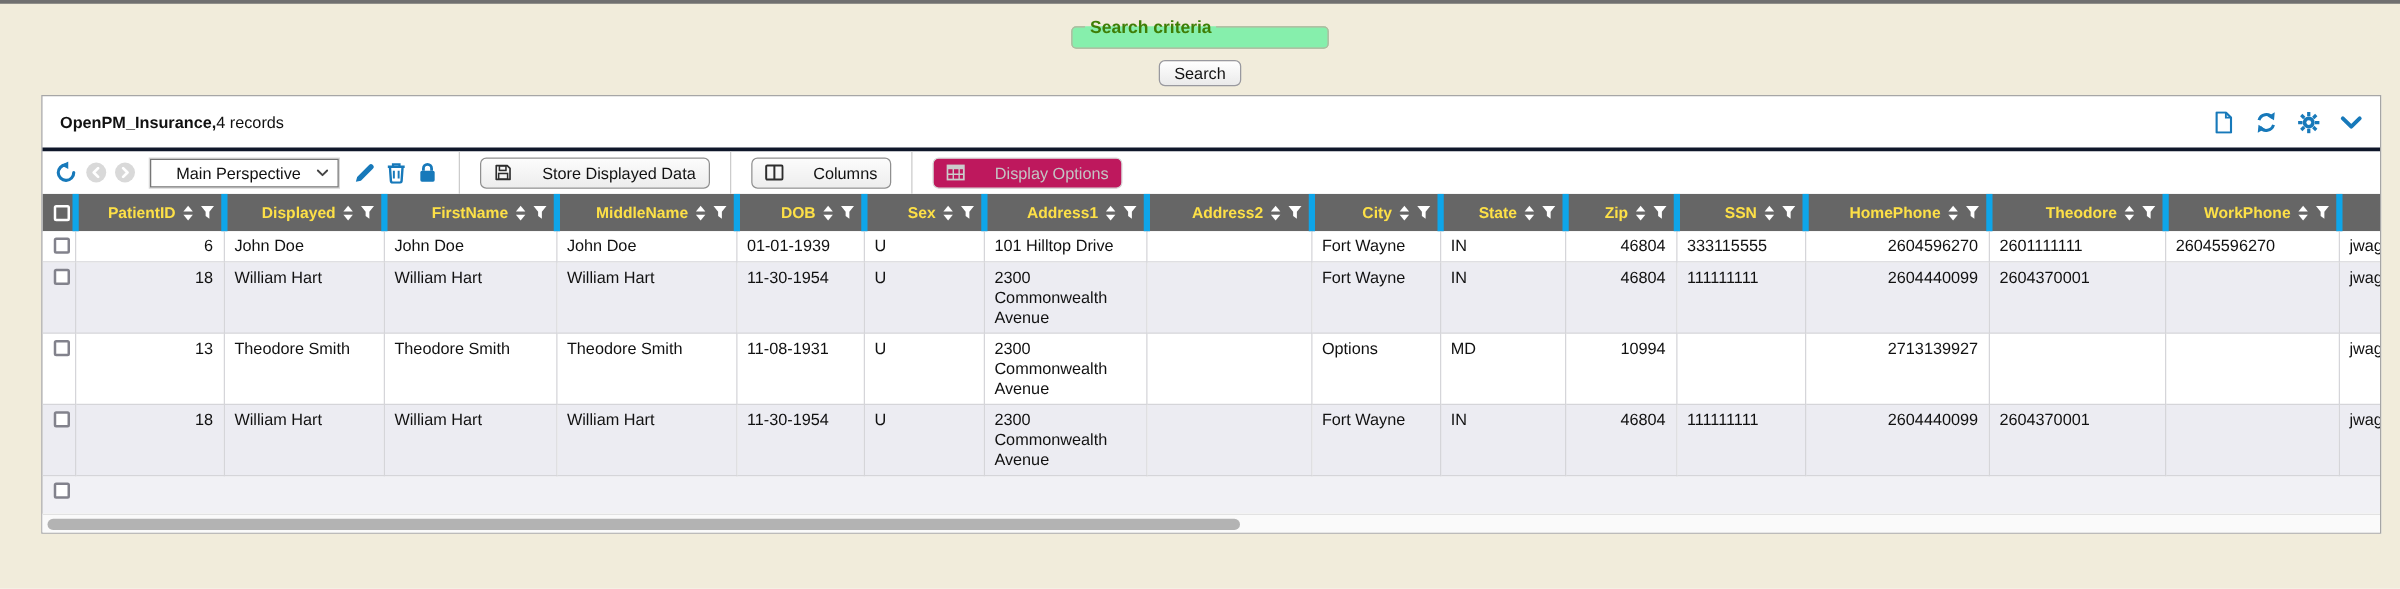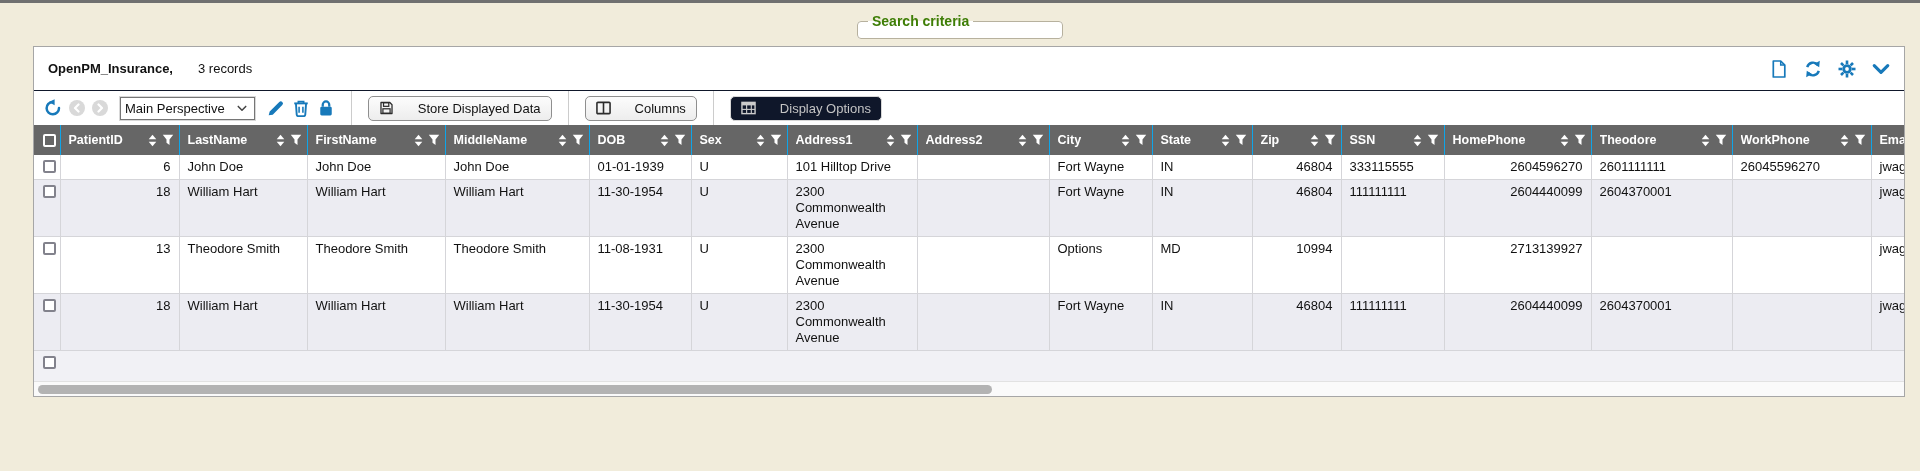--- a/index.html
+++ b/index.html
@@ -11,21 +11,21 @@
     color:#111;
   }
   .icon svg { display:block; width:100%; height:100%; }
   .top-strip { height:3px; background:#707070; }
 
   
   .search-area { padding-top:10px; }
   .search-box {
     margin:0 auto; width:206px;
     border:1px solid #b7b19e; border-radius:4px;
-    background:#ffffff; padding:2px 8px 7px 8px;
+    background:#86efac; padding:2px 8px 7px 8px;
   }
   .search-box legend {
     color: var(--legend-green, #3e7e06);
     font-weight:bold; font-size:14px; padding:0 4px; margin-left:2px;
   }
   .field-row { display:flex; align-items:center; font-size:13px; gap:2px; }
   .field-label { white-space:nowrap; }
   .textbox {
     width:95px; height:22px; background:#fff;
     border:2px solid var(--input-border-purple, #9c3a96);
@@ -40,54 +40,54 @@
   .search-btn {
     font-family:inherit; font-size:13px; color:#111;
     padding:2px 11px; border:1px solid #99999f; border-radius:5px;
     background:linear-gradient(#ffffff,#eaeaea); cursor:pointer;
   }
 
   
   .panel { margin:7px 15px 0 33px; background:#fff; border:1px solid #a6a6a6; }
   .title-row {
     display:flex; align-items:center; height:44px; padding:16px 14px;
-    border-bottom:1px solid #0f172a; font-size:13px;gap:25px;
+    border-bottom:3px solid #0f172a; font-size:13px;
   }
   .title-bold { font-weight:bold; }
   .corner-icons { margin-left:auto; display:flex; align-items:center; gap:16px; color:var(--accent-blue,#1779ba); }
   .corner-icons .icon { width:18px; height:18px; cursor:pointer; }
 
   .toolbar { display:flex; align-items:center; height:34px; padding:0 10px; gap:7px; }
   .tool-sep { width:1px; align-self:stretch; background:#cccccc; margin:0 9px; }
   .icon-btn { width:18px; height:18px; color:var(--accent-blue,#1779ba); cursor:pointer; }
   .circle-btn {
     width:16px; height:16px; border-radius:50%; background:#d9d9d9; color:#fff;
     padding:3px; cursor:default;
   }
   .perspective-select {
     display:flex; align-items:center; gap:12px; height:23px; margin:0 5px;
-    padding:0 7px 0 4px; background:#fff; font-size:13px;
+    padding:0 7px 0 20px; background:#fff; font-size:13px;
     border:1px solid #767676; box-shadow:0 0 0 1px #d8d8d8; cursor:pointer;
   }
   .perspective-select .icon { width:10px; height:7px; color:#444; }
   .tb-button {
     display:flex; align-items:center; gap:24px; height:25px; padding:0 10px;
     border:1px solid #8f8f8f; border-radius:5px; font-size:13px; color:#111;
     background:linear-gradient(#fcfcfc,#ededed); cursor:pointer; white-space:nowrap;
   }
   .tb-button .icon { width:15px; height:14px; color:#2d2d2d; }
-  .tb-button.disabled { border-color:#d7d7d7; color:#c4c4c4; background:#0f172a; cursor:default; }
+  .tb-button.disabled { border-color:#d7d7d7; color:#c4c4c4; background:#be185d; cursor:default; }
   .tb-button.disabled .icon { color:#cccccc; }
 
   
   .table-clip { overflow:hidden; width:100%; }
   table { border-collapse:collapse; table-layout:fixed; width:1987px; font-size:13px; }
   thead th {
-    background: var(--header-gray, #666666); color:#ffffff; text-align:left;
-    height:30px; padding:0 5px 0 8px; border-right:1px solid #0ea5e9;
+    background: var(--header-gray, #666666); color:#fde047; text-align:right;
+    height:30px; padding:0 5px 0 8px; border-right:5px solid #0ea5e9;
     font-size:12.5px; font-weight:bold;
   }
   .th-inner { display:flex; align-items:center; gap:5px; }
   .col-label { flex:1 1 auto; white-space:nowrap; overflow:hidden; }
   .sort-icon { width:9px; height:13px; flex:none; color:#fff; cursor:pointer; }
   .filter-icon { width:12px; height:12px; flex:none; color:#fff; cursor:pointer; }
   tbody td {
     vertical-align:top; padding:4px 8px; line-height:16px;
     border-right:1px solid #d5d5d9; border-bottom:1px solid #d5d5d9;
     overflow:hidden; word-wrap:break-word; background:#fff;
@@ -105,27 +105,30 @@
 </style>
 </head>
 <body>
 
 <div class="top-strip"></div>
 
 <div class="search-area">
   <fieldset class="search-box">
     <legend>Search criteria</legend>
   </fieldset>
+  <div class="search-btn-row">
+    <button class="search-btn">Search</button>
+  </div>
 </div>
 
 <div class="panel">
 
   <div class="title-row">
     <span class="title-bold">OpenPM_Insurance,</span>
-    <span> 3 records</span>
+    <span> 4 records</span>
     <div class="corner-icons" id="corner-icons">
         <span class="icon">
           <svg viewBox="0 0 14 18">
             <path d="M1.3 1 H8.7 L12.8 5.1 V17 H1.3 Z" fill="none" stroke="currentColor" stroke-width="1.7" stroke-linejoin="round"></path>
             <path d="M8.7 1 V5.1 H12.8" fill="none" stroke="currentColor" stroke-width="1.5"></path>
           </svg>
         </span>
         <span class="icon">
           <svg viewBox="0 0 18 18">
             <path d="M3.2 7.1 A6.1 6.1 0 0 1 14 5.2" fill="none" stroke="currentColor" stroke-width="2.4"></path>
@@ -275,21 +278,21 @@
                 </span>
                 <span class="icon filter-icon">
                   <svg viewBox="0 0 12 12">
                     <path d="M0.8 0.8 H11.2 L7.5 5.4 V11 L4.5 8.8 V5.4 Z" fill="currentColor"></path>
                   </svg>
                 </span>
               </div>
             </th>
             <th>
               <div class="th-inner">
-                <span class="col-label">LastName</span>
+                <span class="col-label">Displayed</span>
                 <span class="icon sort-icon">
                   <svg viewBox="0 0 10 14">
                     <path d="M5 0.5 L9.2 5.5 H0.8 Z" fill="currentColor"></path>
                     <path d="M5 13.5 L0.8 8.5 H9.2 Z" fill="currentColor"></path>
                   </svg>
                 </span>
                 <span class="icon filter-icon">
                   <svg viewBox="0 0 12 12">
                     <path d="M0.8 0.8 H11.2 L7.5 5.4 V11 L4.5 8.8 V5.4 Z" fill="currentColor"></path>
                   </svg>

